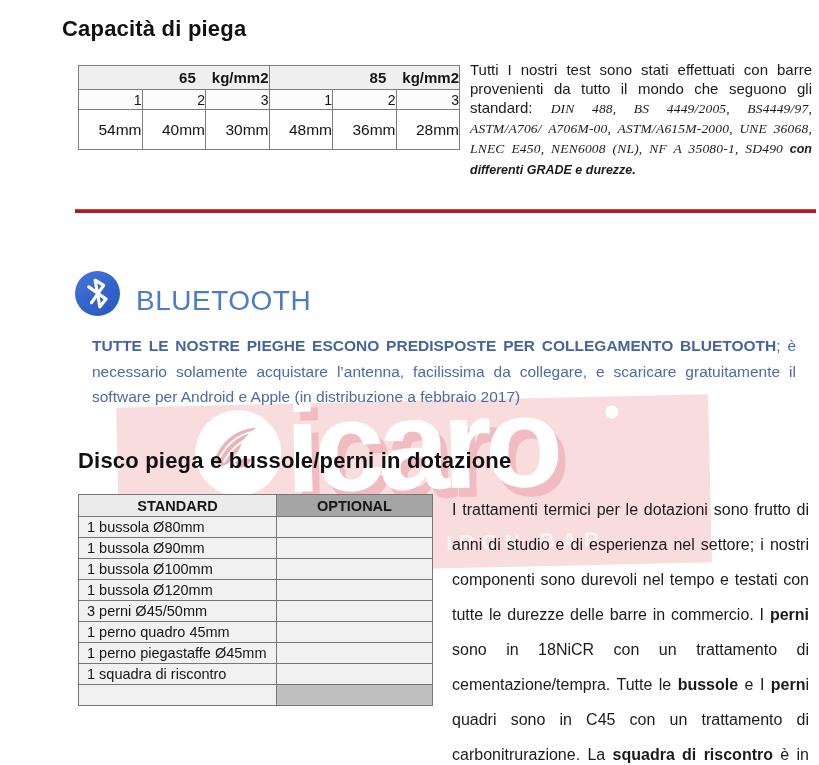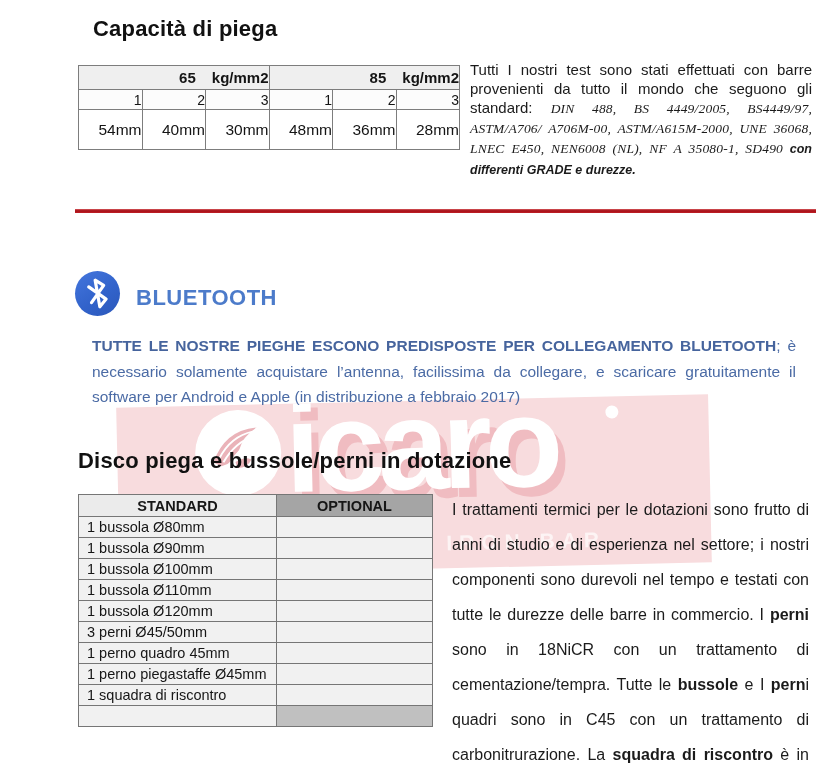--- a/index.html
+++ b/index.html
@@ -42,21 +42,21 @@
     background:linear-gradient(#d75a5e 0%, #a50f16 45%, #c02026 100%);
   }
 
   
   .bt-badge{
     left:75px;top:271px;width:45px;height:45px;border-radius:50%;
     background:linear-gradient(145deg,#4476dd 0%,#3263cb 55%,#2b58ba 100%);
   }
   .bt-badge svg{position:absolute;left:0;top:0;transform:rotate(-10deg);}
   .bt-title{
-    left:136px;top:285px;font-size:22px;font-weight:bold;letter-spacing:.5px;
+    left:136px;top:285px;font-size:28px;font-weight:normal;letter-spacing:.5px;
   }
   .blue-para{
     left:92px;top:333px;width:704px;text-align:justify;
     font-size:15.5px;line-height:25.5px;color:#4b6ba5;
   }
   .blue-para b{color:#46649d;}
 
   
   .watermark{
     left:118px;top:401px;width:592px;height:168px;
@@ -113,21 +113,21 @@
       <path d="M18 52 Q30 20 62 18 Q48 26 44 40 Q40 52 26 56 Z" fill="#eab3b9"></path>
       <path d="M24 48 Q36 26 58 22 M28 52 Q40 32 60 26 M34 54 Q44 38 58 32" stroke="#ffffff" stroke-width="2" fill="none"></path>
       <path d="M40 52 Q50 46 56 50 Q52 58 42 58 Z" fill="#eab3b9"></path>
     </svg>
   </div>
   <div class="wm-word">icaro</div>
   <div class="wm-reg"></div>
   <div class="wm-tagline">R IRON BAR</div>
 </div>
 
-<div class="abs content h1" style="left:93px;top:16px;">Capacità di piega</div>
+<div class="abs content h1" style="left:62px;top:16px;">Capacità di piega</div>
 
 <table class="abs content cap-table" style="left:78px;top:65px;">
   <tbody>
       <tr>
     <td class="grp" colspan="3">
       <span>65</span><span class="unit">kg/mm2</span>
     </td>
     <td class="grp" colspan="3">
       <span>85</span><span class="unit">kg/mm2</span>
     </td>
@@ -182,24 +182,20 @@
   </tr>
   <tr>
     <td class="col-std">1 bussola Ø90mm</td>
     <td class="col-opt"></td>
   </tr>
   <tr>
     <td class="col-std">1 bussola Ø100mm</td>
     <td class="col-opt"></td>
   </tr>
   <tr>
-    <td class="col-std">1 bussola Ø110mm</td>
-    <td class="col-opt"></td>
-  </tr>
-  <tr>
     <td class="col-std">1 bussola Ø120mm</td>
     <td class="col-opt"></td>
   </tr>
   <tr>
     <td class="col-std">3 perni Ø45/50mm</td>
     <td class="col-opt"></td>
   </tr>
   <tr>
     <td class="col-std">1 perno quadro 45mm</td>
     <td class="col-opt"></td>

